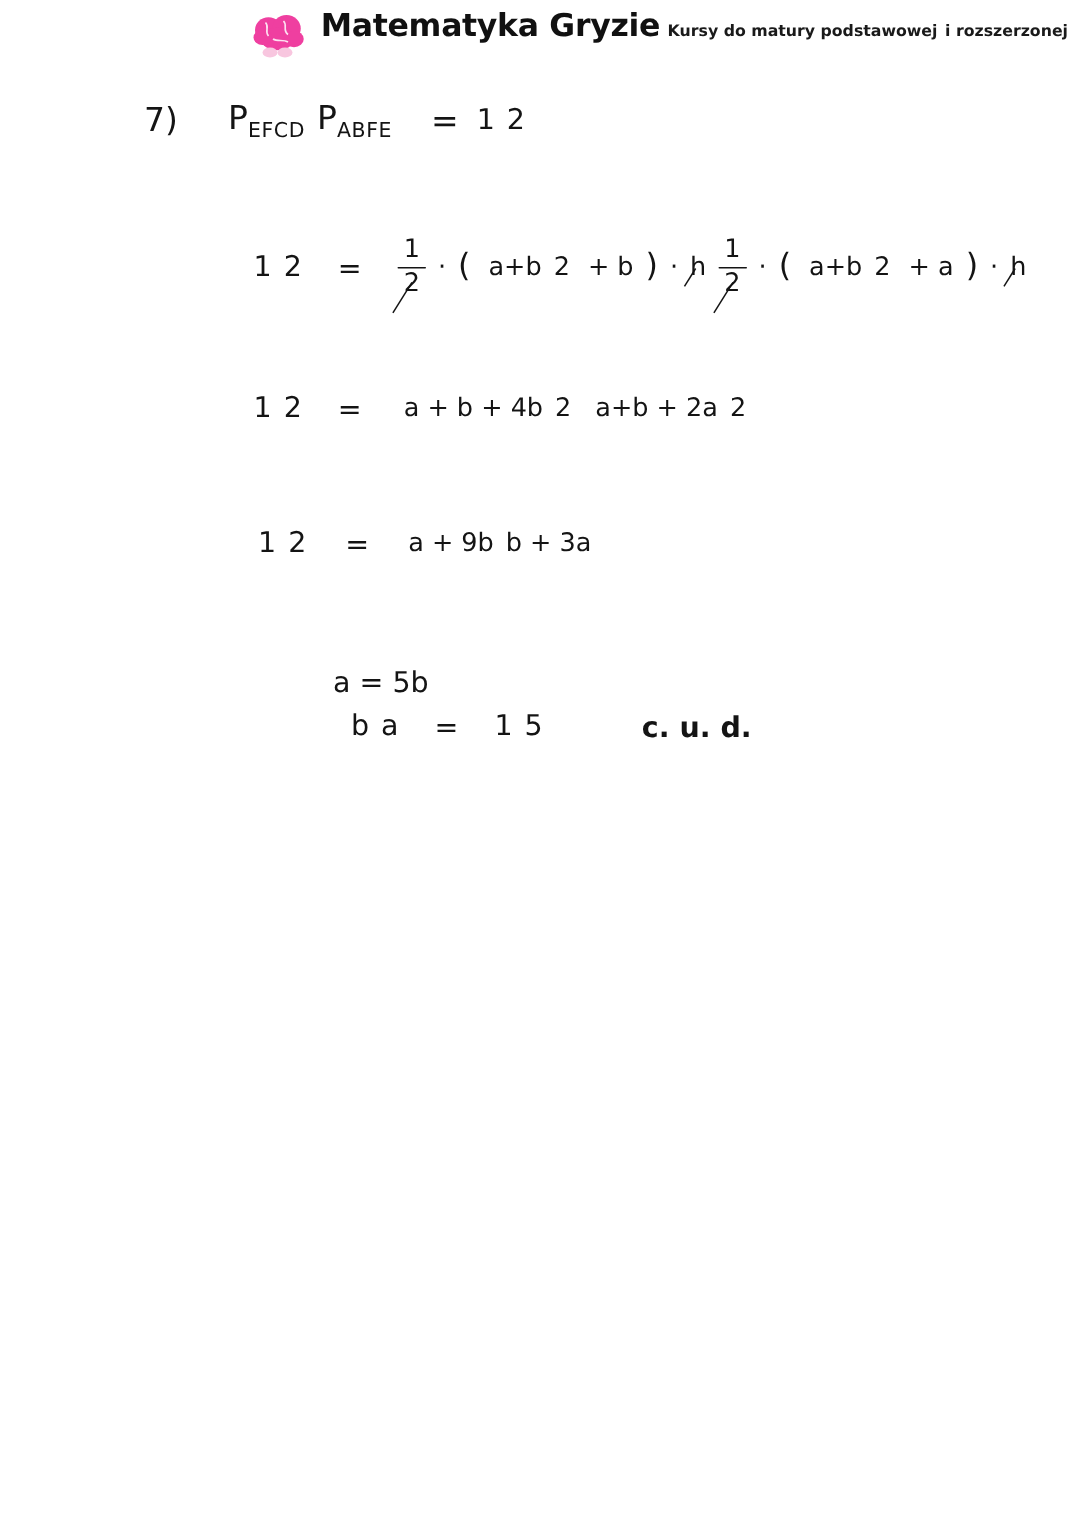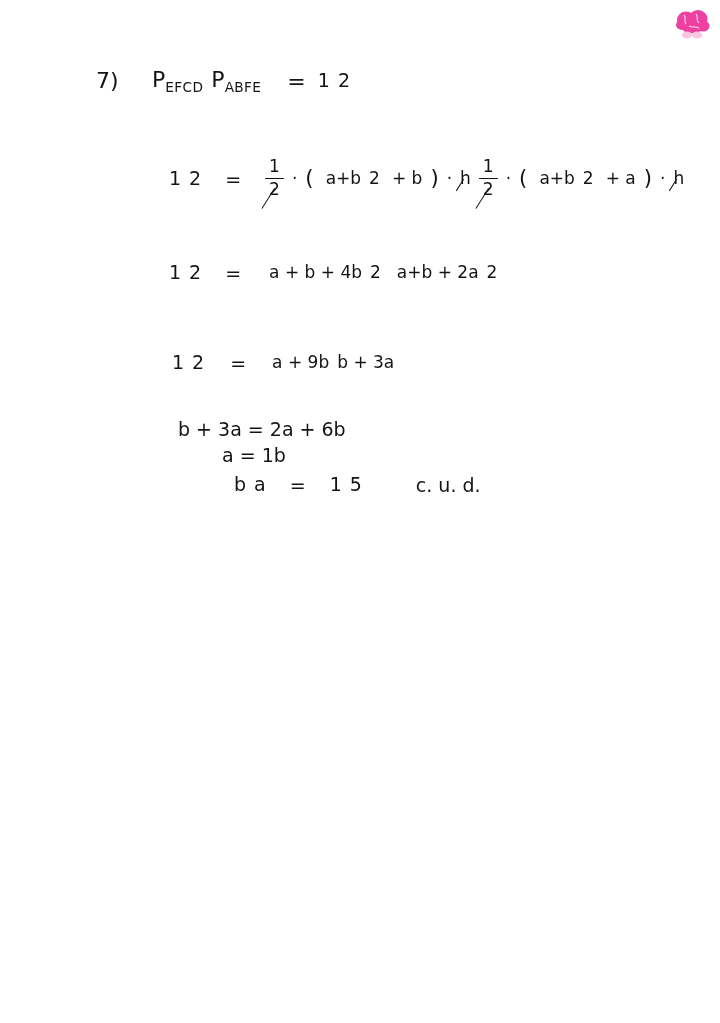--- a/index.html
+++ b/index.html
@@ -132,20 +132,25 @@
         <path d="M10 7 C13 10, 9 13, 12 16"></path>
         <path d="M22 6 C25 9, 21 12, 25 15"></path>
         <path d="M15 18 C18 20, 22 18, 25 20"></path>
       </g>
       <g fill="#f8c6df">
         <ellipse cx="13" cy="27" rx="5" ry="3.4"></ellipse>
         <ellipse cx="23" cy="27" rx="5" ry="3.4"></ellipse>
       </g>
     </svg>
   </span>
+  <span class="brand-text">
+    <span class="brand-title">Matematyka Gryzie</span>
+    <span class="brand-sub">Kursy do matury podstawowej</span>
+    <span class="brand-sub">i rozszerzonej</span>
+  </span>
 </div>
 
 <div class="sheet">
 
   <div class="abs hand s24" style="left:96px; top:68px;">7)</div>
 
   <div class="abs hand" style="left:148px; top:68px;">
     <span class="row s24">
       <span class="frac">
         <span class="num">
@@ -260,34 +265,33 @@
       </span>
       <span class="s20" style="margin:0 14px;">=</span>
       <span class="frac s18">
         <span class="num">a + 9b</span>
         <span class="bar"></span>
         <span class="den">b + 3a</span>
       </span>
     </span>
   </div>
 
-  <div class="abs hand s20" style="left:178px; top:418px;">b + 3a = 2a + 6b</div>
-
-  <div class="abs hand s20" style="left:222px; top:444px;">a = 1b</div>
+
+  <div class="abs hand s20" style="left:222px; top:444px;">a = 5b</div>
 
   <div class="abs hand" style="left:230px; top:474px;">
     <span class="row">
       <span class="frac s20">
         <span class="num">b</span>
         <span class="bar"></span>
         <span class="den">a</span>
       </span>
       <span class="s20" style="margin:0 12px;">=</span>
       <span class="frac s20">
         <span class="num">1</span>
         <span class="bar"></span>
         <span class="den">5</span>
       </span>
-      <span class="s20" style="margin-left:42px;">c. u. d.</span>
+      <span class="s20" style="margin-left:54px;font-weight:bold;">c. u. d.</span>
     </span>
   </div>
 
 </div>
 
 </body></html>

